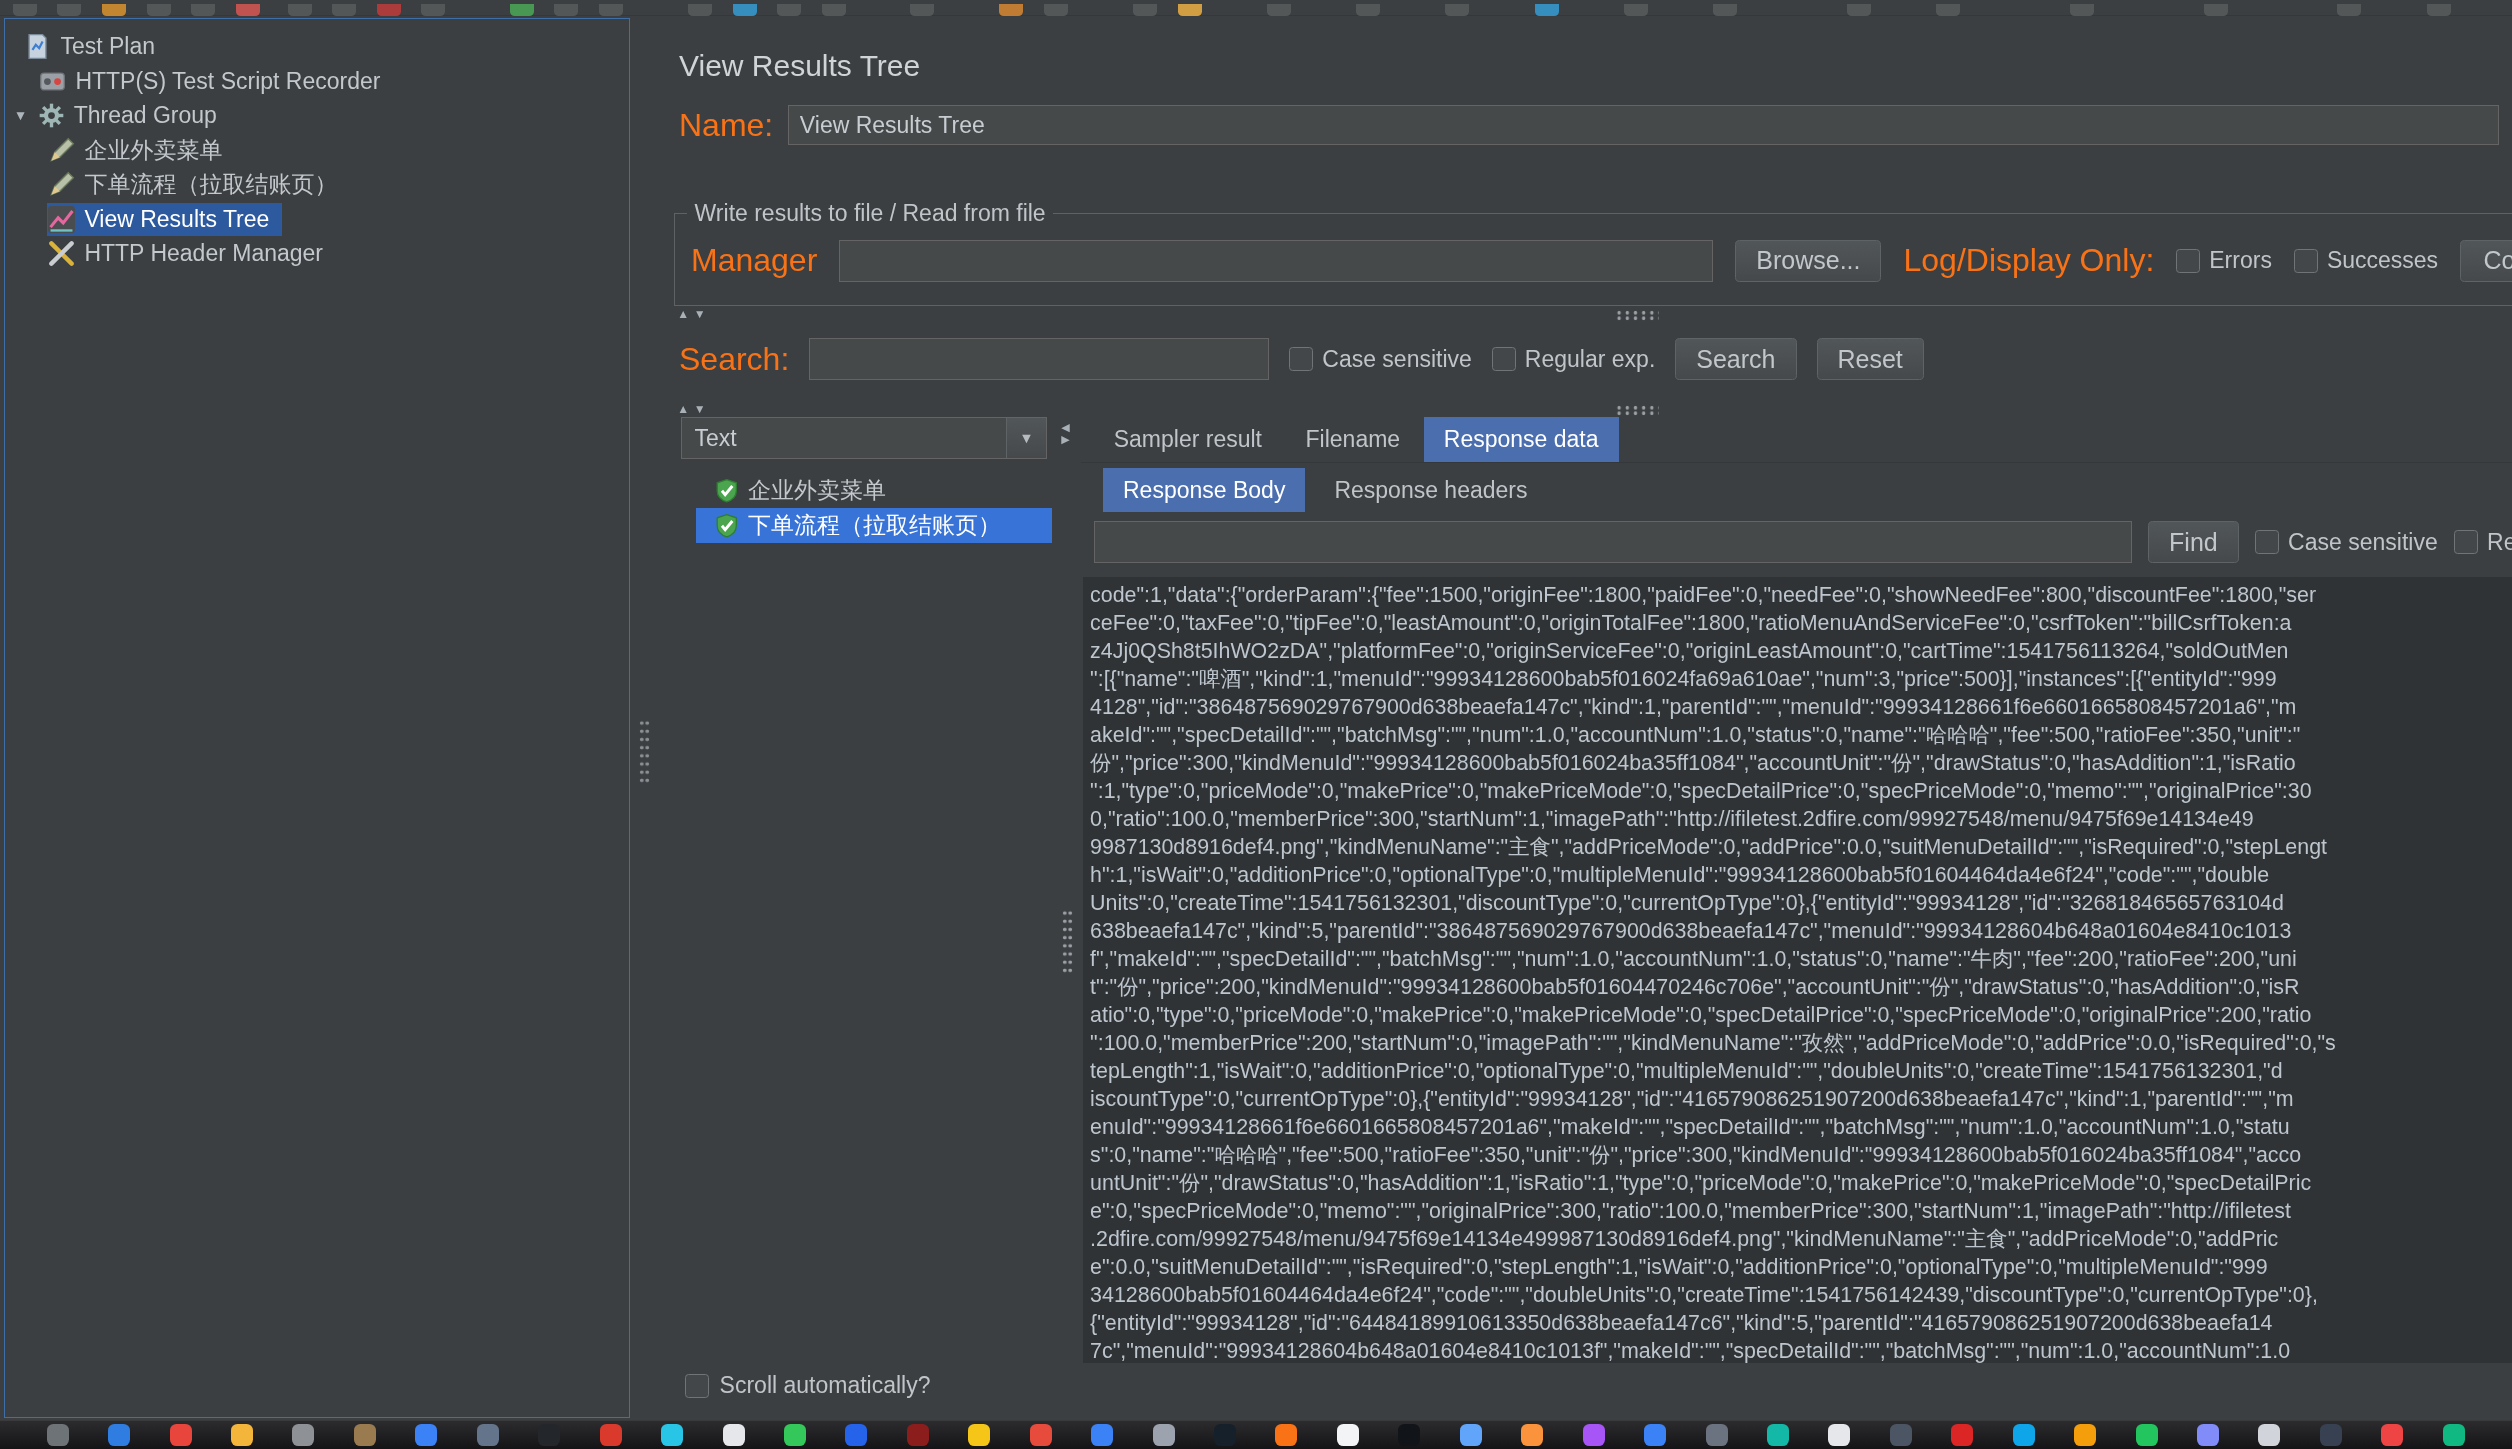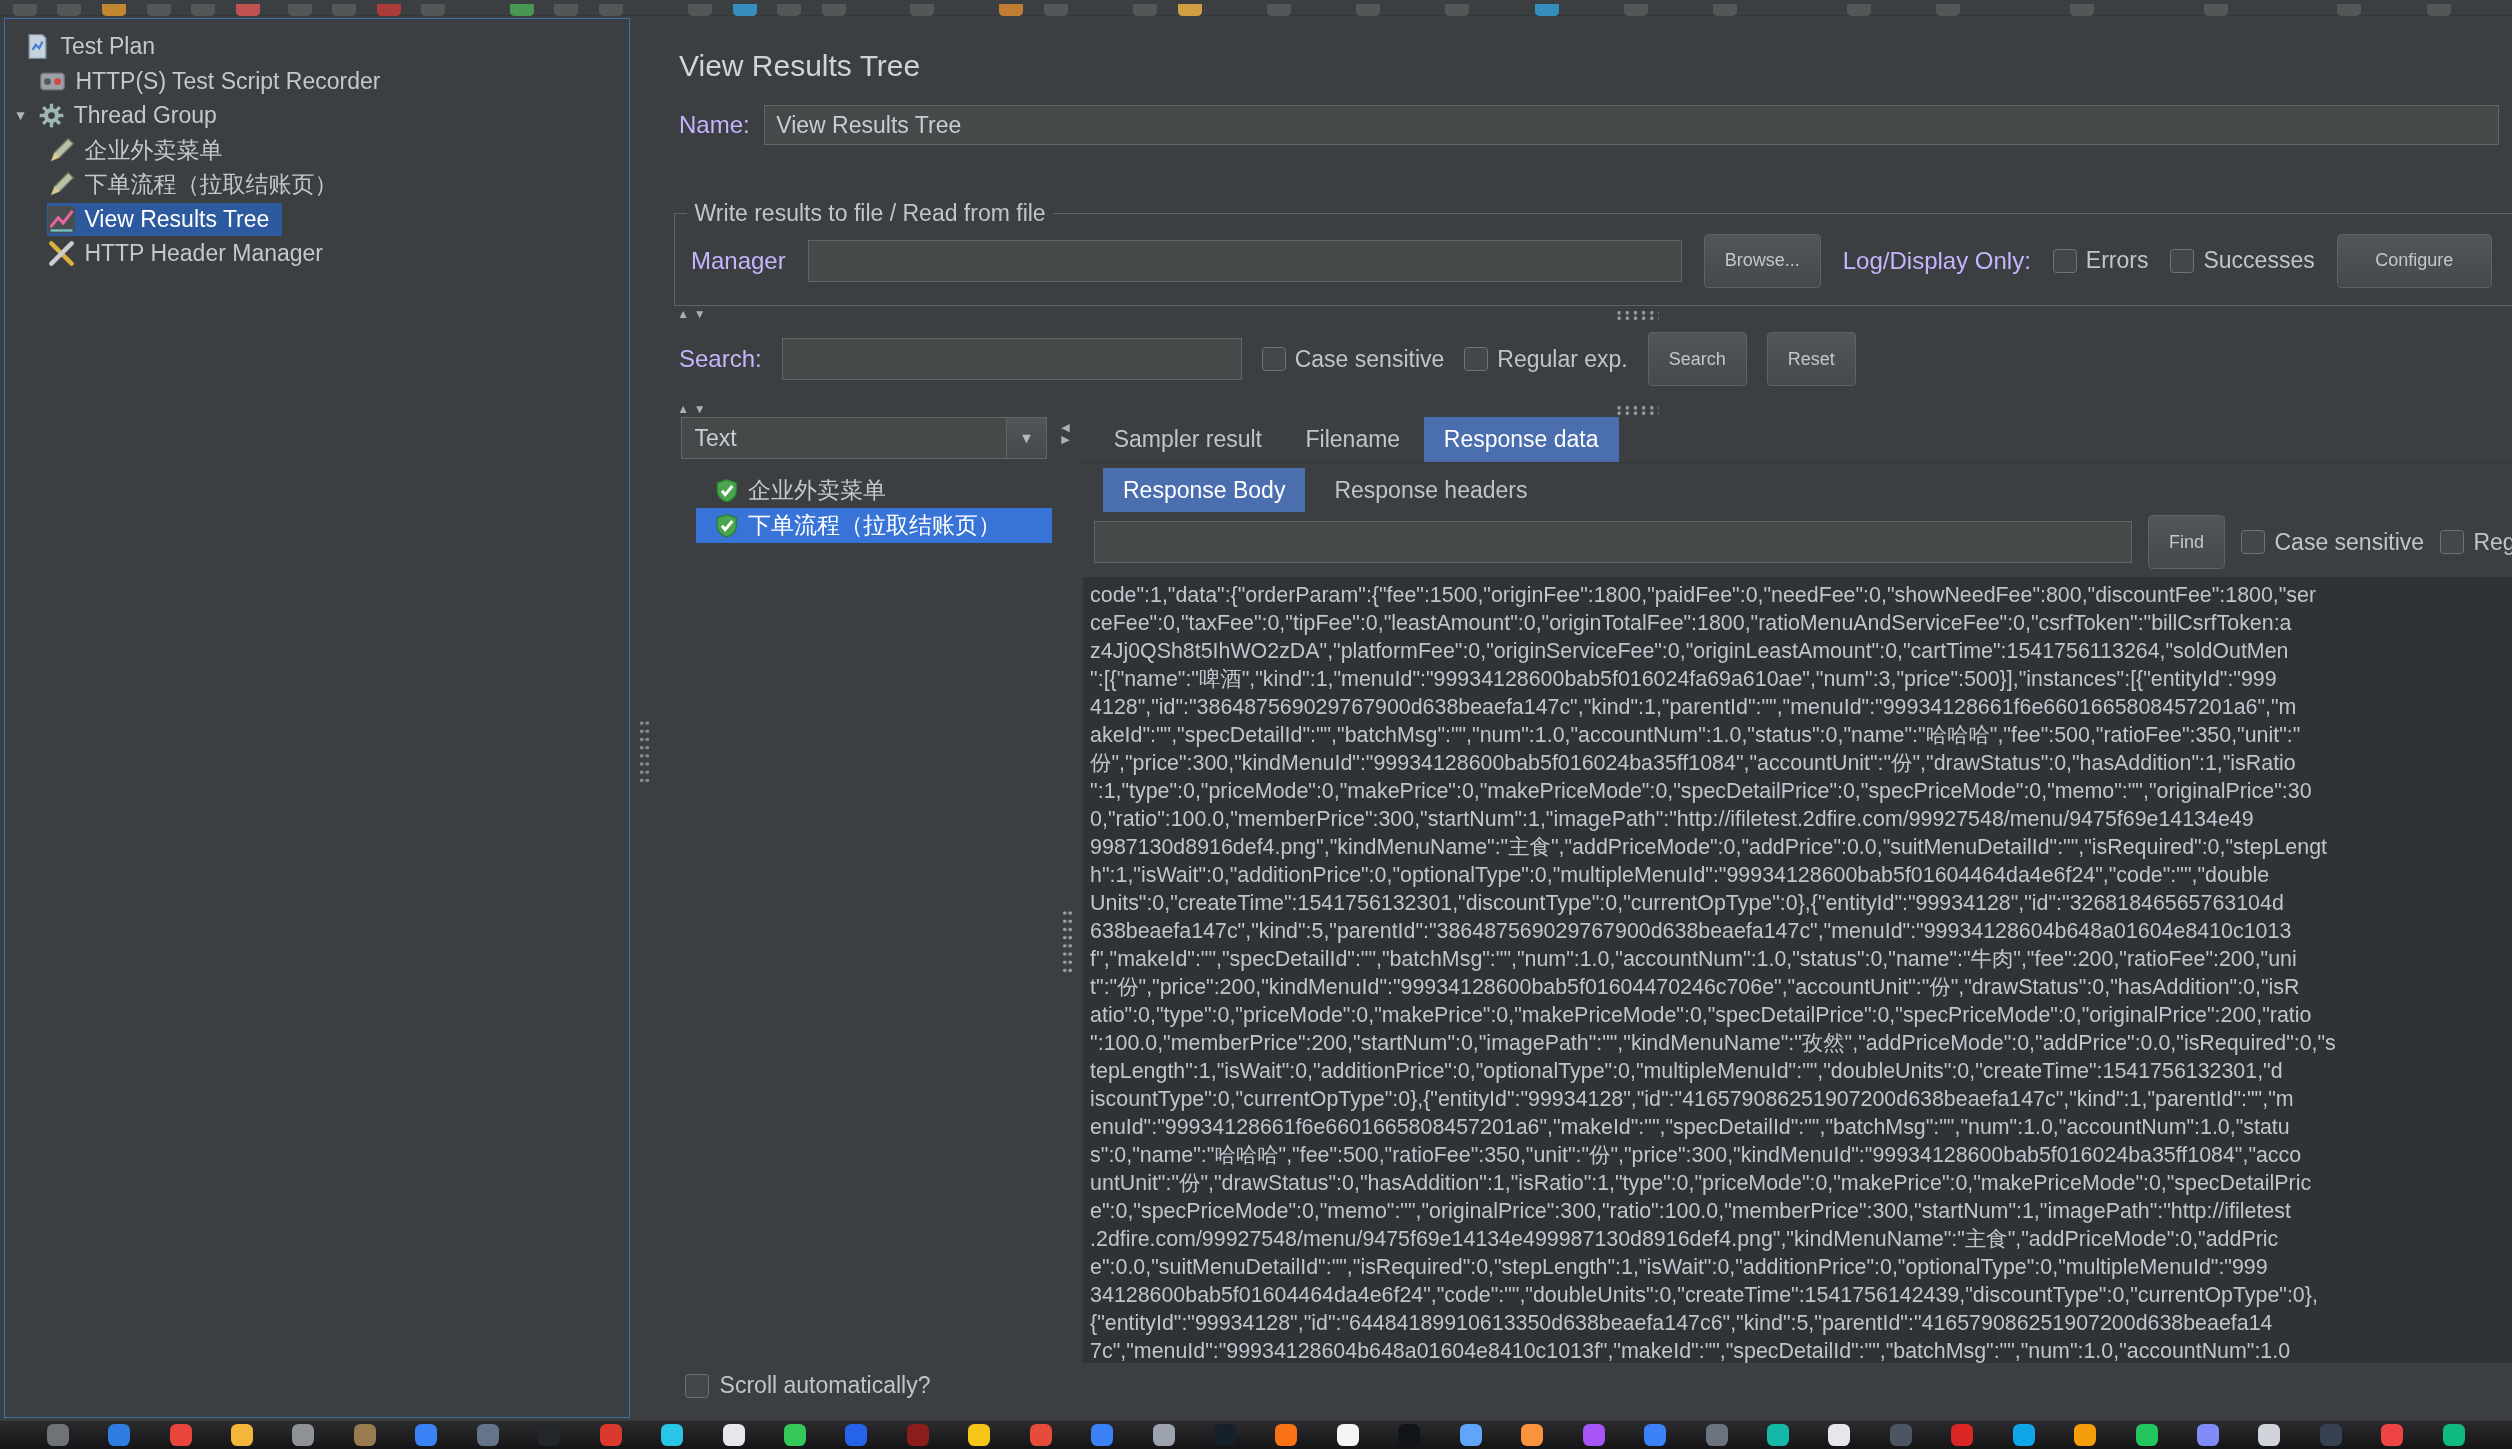--- a/index.html
+++ b/index.html
@@ -19,25 +19,25 @@
   .tree-row.sel { background:#2d5a9e; color:#ffffff; }
   .expander { font-size:13.7px; color:#aeb6bd; width:24px; display:inline-block; }
   .ticon { width:27px; height:27px; margin-right:9px; display:inline-flex; flex:0 0 auto; }
   .ticon svg { width:100%; height:100%; }
 
   
   .rp { position:absolute; left:670px; top:18px; width:1842px; height:1400px; }
   .rp-title { position:absolute; left:9px; top:31px; font-size:30px; color:#d0d4d7; }
   .frow { position:absolute; display:flex; align-items:center; }
   .lbl { font-size:23px; color:#c0c5ca; white-space:nowrap; }
-  .lbl-lg { font-size:24px; color:#c4b5fd; white-space:nowrap; }
+  .lbl-lg { font-size:32px; color:#f97316; white-space:nowrap; }
   .input { height:42px; background:#45494a; border:0.9px solid #646464; color:#c8cdd2;
            font-size:23px; padding:0 11px; outline:none; font-family:inherit; }
-  .btn { height:54px; padding:0 20px; background:linear-gradient(#515658,#46494b);
-         border:0.9px solid #5e6366; border-radius:4.6px; color:#c2c7cc; font-size:18px;
+  .btn { height:42px; padding:0 20px; background:linear-gradient(#515658,#46494b);
+         border:0.9px solid #5e6366; border-radius:4.6px; color:#c2c7cc; font-size:25px;
          display:flex; align-items:center; justify-content:center; white-space:nowrap; flex:0 0 auto; }
   .cb { width:24px; height:24px; background:#43474a; border:1.8px solid #707477; border-radius:3.6px; flex:0 0 auto; }
   .cbgroup { display:flex; align-items:center; gap:9px; flex:0 0 auto; }
 
   .row-name { left:9px; top:87px; right:12.7px; height:40px; gap:14.6px; }
   .row-comments { left:9px; top:135px; right:12.7px; height:40px; gap:14.6px; }
   .row-name .input, .row-comments .input { flex:1; height:40px; }
 
   .file-group { position:absolute; left:3.6px; top:195px; width:1855px; height:93px; border:0.9px solid #5f6264; }
   .file-group .legend { position:absolute; top:-13.7px; left:12.7px; background:#3c3f41; padding:0 7.3px; font-size:23px; color:#c0c5ca; }

